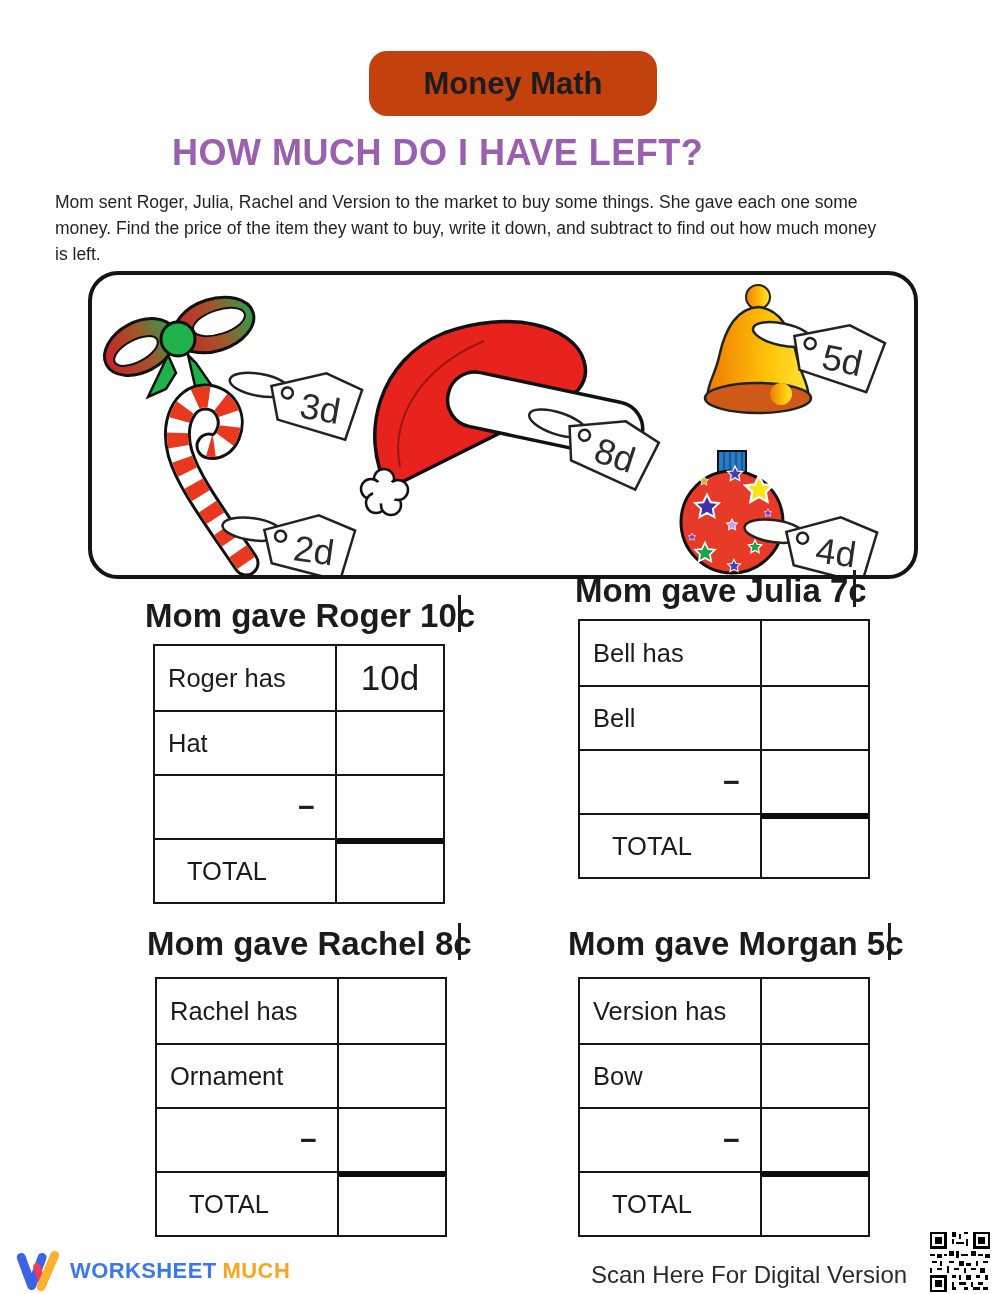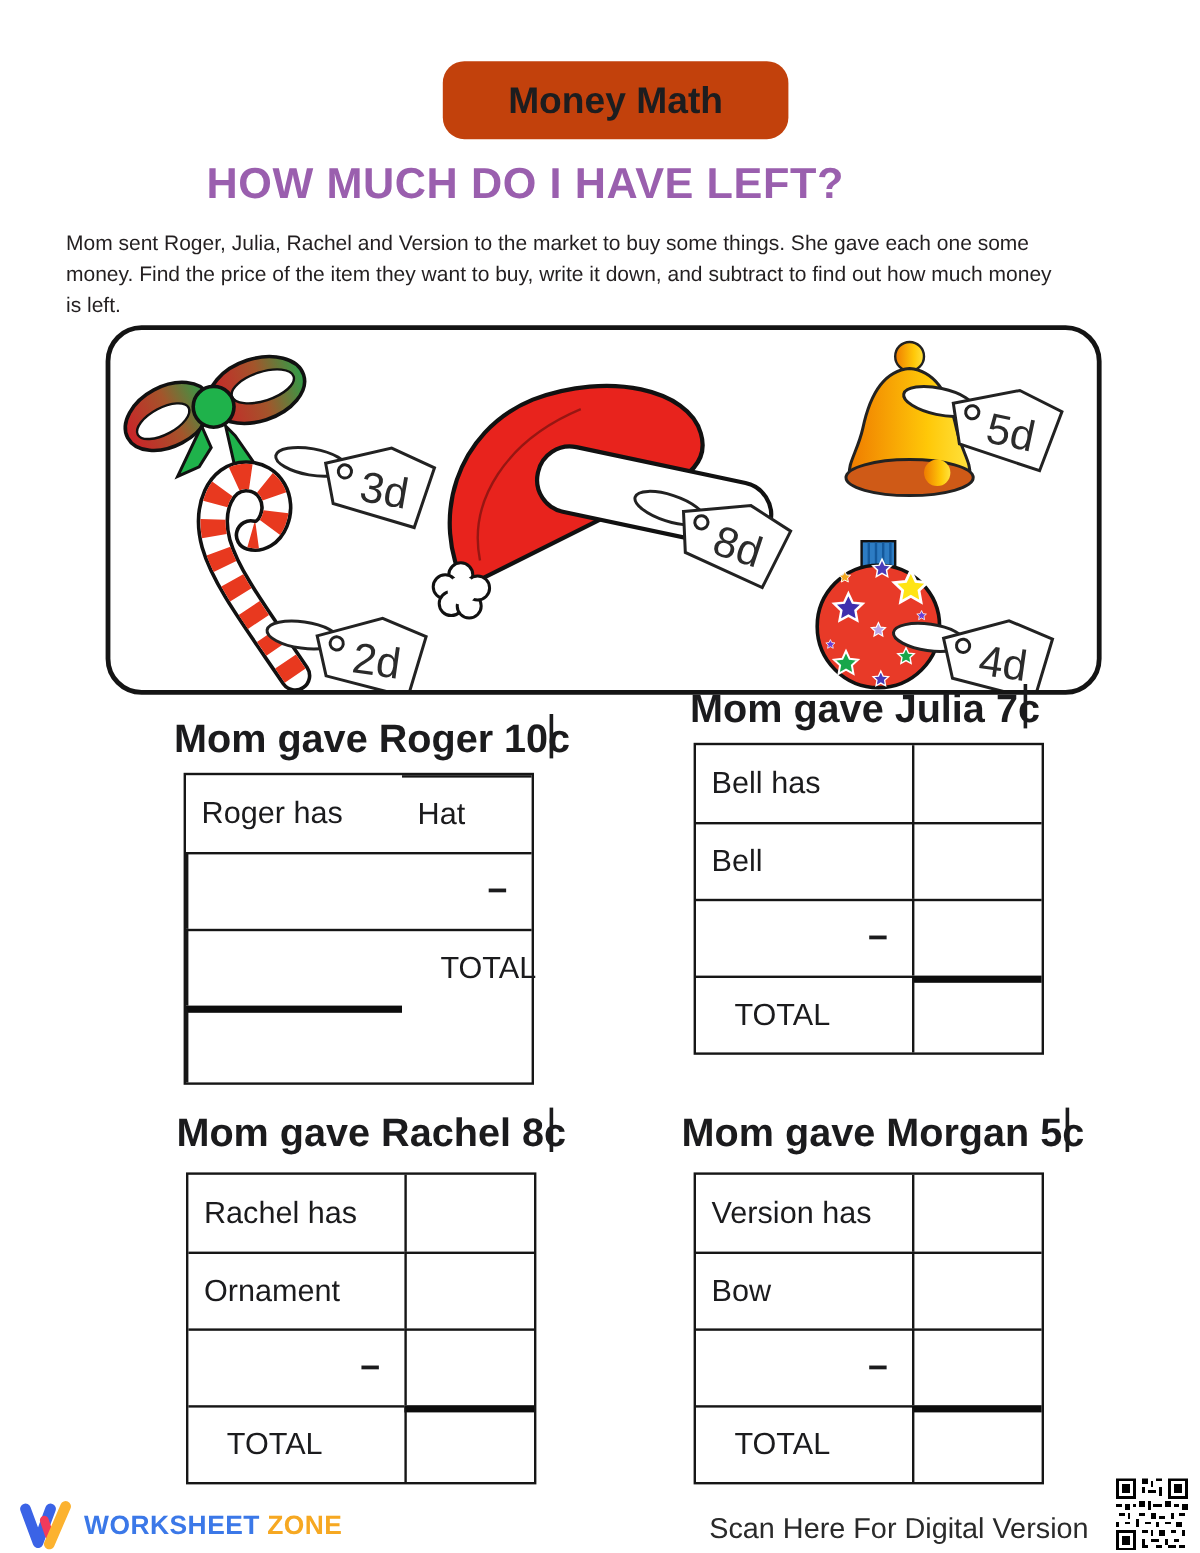--- a/index.html
+++ b/index.html
@@ -175,20 +175,21 @@
         <text class="tag-text" x="60" y="52" text-anchor="middle">4d</text>
       </g>
     </svg>
   </div>
 
   <div class="problem p0">
     <div class="ph">Mom gave Roger 10c</div>
     <div class="pbar b0"></div>
     <div class="ws-table t0">
       <div class="cell">Roger has</div>
+      <div class="cell val big">10d</div>
       <div class="cell rt">Hat</div>
       <div class="cell val rt"></div>
       <div class="cell rt minus">−</div>
       <div class="cell val rt"></div>
       <div class="cell rt total">TOTAL</div>
       <div class="cell val thick"></div>
     </div>
   </div>
 
   <div class="problem p1">
@@ -236,21 +237,21 @@
     </div>
   </div>
 
   <div class="logo">
     <svg width="46" height="42" viewBox="0 0 44 40">
       <path d="M5,7 L15,34 L25,7" fill="none" stroke="#3b63e6" stroke-width="8.5" stroke-linecap="round" stroke-linejoin="round"></path>
       <path d="M20,16 L24,28" fill="none" stroke="#f23a5c" stroke-width="7" stroke-linecap="round"></path>
       <path d="M24,35 L37,5" fill="none" stroke="#fcb22f" stroke-width="8.5" stroke-linecap="round"></path>
     </svg>
     <div class="brand">
-      <span class="w1">WORKSHEET</span><span class="w2">ZONE</span>
+      <span class="w1">WORKSHEET</span><span class="w2">MUCH</span>
     </div>
   </div>
 
   <div class="scan">Scan Here For Digital Version</div>
 
   <svg class="qr" viewBox="0 0 25 25" shape-rendering="crispEdges">
     <rect x="0" y="0" width="25" height="25" fill="#fff"></rect>
     <g fill="#000">
       <rect x="0" y="0" width="7" height="7"></rect>
         <rect x="1" y="1" width="5" height="5" fill="#fff"></rect>

